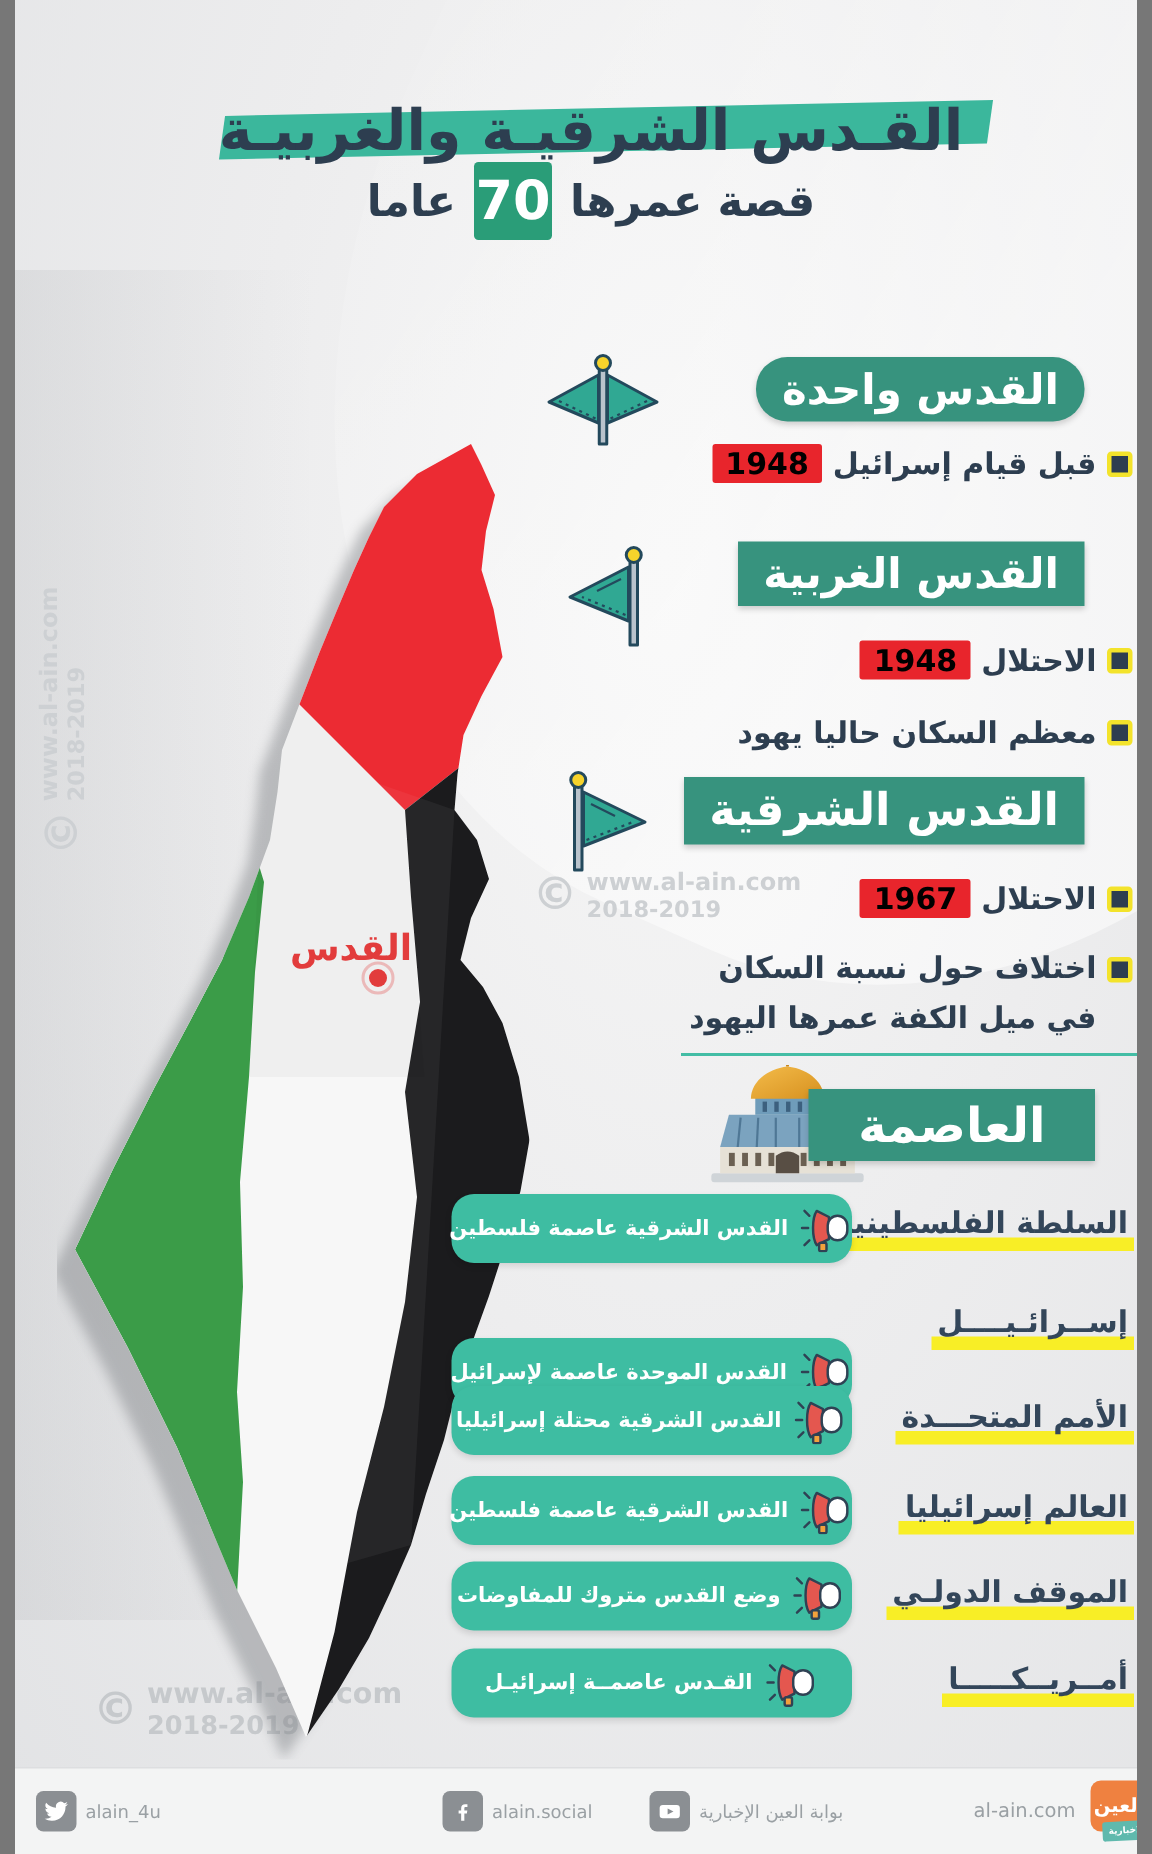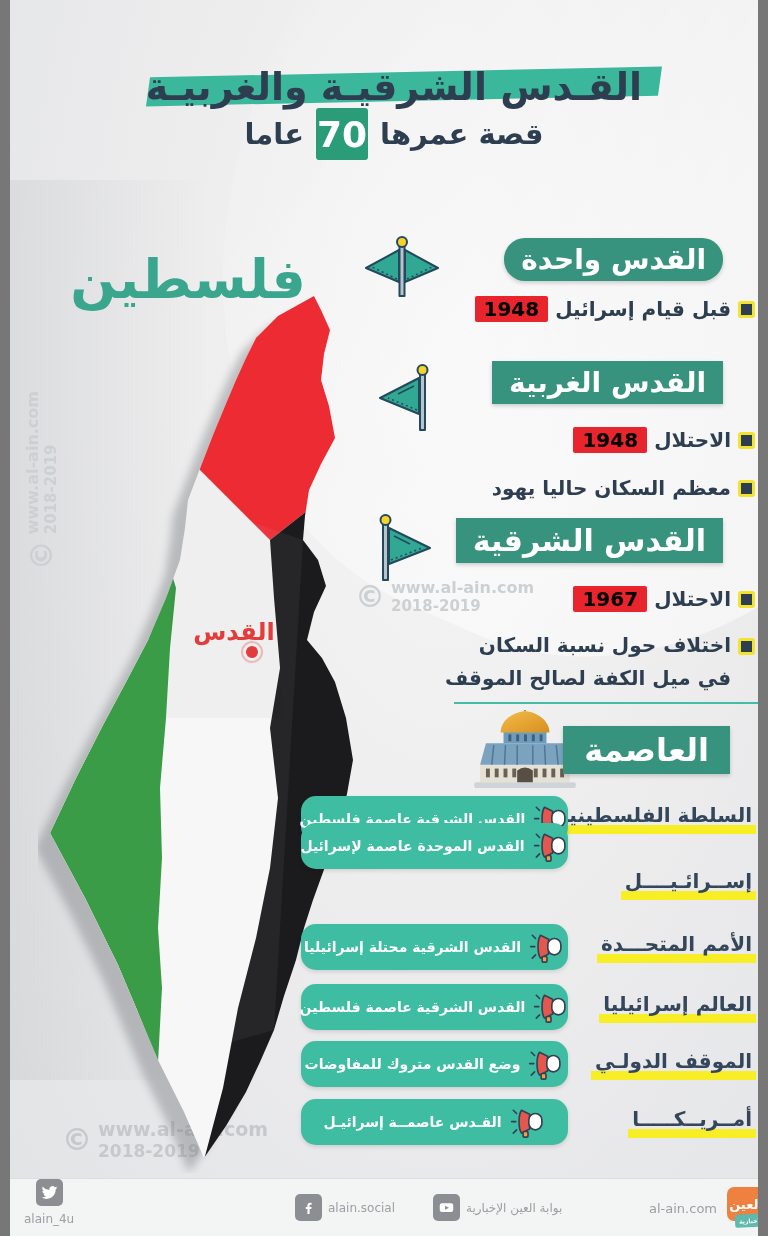--- a/index.html
+++ b/index.html
@@ -35,21 +35,21 @@
   .flag-b{left:360px;top:362px;}
   .flag-c{left:362px;top:512px;}
 
   
   .sec-head{position:absolute;z-index:6;display:inline-block;background:#37937e;color:#fff;
     font-weight:bold;direction:rtl;white-space:nowrap;padding:5px 17px;
     box-shadow:0 2px 4px rgba(0,0,0,.18);}
   .sec1{top:238px;right:35px;font-size:28px;border-radius:21px;}
   .sec2{top:361px;right:35px;font-size:28px;}
   .sec3{top:518px;right:35px;font-size:30px;}
-  .sec4{top:726px;right:28px;font-size:32px;padding:5px 21px;}
+  .sec4{top:726px;right:28px;font-size:32px;padding:5px 33px;}
 
   .bullet-row{position:absolute;right:3px;z-index:6;display:flex;direction:rtl;align-items:center;
     gap:7px;color:#2d3e50;font-weight:bold;font-size:20px;white-space:nowrap;}
   .bullet-row.multi{align-items:flex-start;}
   .bullet-row.multi .sq{margin-top:9px;}
   .sq{width:11px;height:11px;background:#2d3e50;border:3px solid #f3e32b;border-radius:3px;flex:0 0 auto;}
   .year{background:#e8252c;color:#000000;padding:1px 9px;font-size:20px;border-radius:2px;}
   .two-lines{text-align:right;line-height:1.65;}
   .sep-line{position:absolute;top:702px;left:444px;width:321px;height:2px;background:#43bda5;z-index:6;}
 
@@ -81,21 +81,21 @@
 
   
   .footer{position:absolute;left:0;bottom:0;width:768px;height:57px;background:#f3f4f4;
     border-top:1px solid #dddee0;z-index:8;}
   .soc{position:absolute;top:0;height:57px;display:flex;align-items:center;gap:6px;}
   .soc-sq{width:27px;height:27px;background:#8b8f93;border-radius:5px;display:flex;
     align-items:center;justify-content:center;}
   .soc-sq svg{width:17px;height:17px;}
   .handle{color:#9aa0a4;font-size:12px;}
   .handle.ar{direction:rtl;}
-  .soc1{left:14px;flex-direction:column;} .soc2{left:150px;} .soc3{left:285px;} .soc4{left:423px;}
+  .soc1{left:14px;} .soc2{left:150px;} .soc3{left:285px;} .soc4{left:423px;}
   .site{position:absolute;right:61px;top:50%;transform:translateY(-50%);color:#9aa0a4;font-size:13px;}
   .logo{position:absolute;right:13px;top:8px;width:38px;height:34px;background:#ef8140;
     border-radius:7px;color:#fff;font-weight:bold;font-size:13px;display:flex;align-items:center;
     justify-content:center;direction:rtl;}
   .logo-ribbon{position:absolute;right:-3px;bottom:-6px;width:33px;height:13px;background:#5fb9ad;
     border-radius:2px;color:#fff;font-size:6px;display:flex;align-items:center;justify-content:center;
     transform:rotate(-3deg);direction:rtl;}
 </style>
 </head>
 <body>
@@ -118,21 +118,20 @@
   </svg>
 
   <div class="title-swoosh"></div>
   <h1 class="title">القـدس الشرقيـة والغربيـة</h1>
   <div class="subtitle">
     <span>قصة عمرها</span>
     <span class="num70">70</span>
     <span>عاما</span>
   </div>
 
-  <div class="country-label">فلسطين</div>
 
   <svg class="map-svg" width="330" height="885" viewBox="0 0 330 885">
     <defs>
       <clipPath id="mapClip">
         <path d="M276,8 L283,22 L292,42 L286,66 L283,92 L291,118 L297,150 L283,176 L271,202 L267,228 L265,252 L280,272 L288,298 L276,324 L269,352 L284,370 L297,394 L308,430 L315,472 L309,506 L299,542 L288,576 L275,612 L266,640 L258,672 L246,708 L236,742 L222,774 L208,804 L188,838 L166,870 L146,824 L120,772 L99,722 L80,677 L47,610 L12,545 L38,490 L65,437 L88,394 L110,352 L128,310 L142,272 L147,240 L150,212 L163,178 L175,147 L187,118 L198,92 L208,70 L218,50 L240,28 Z"></path>
       </clipPath>
       <filter id="softBlur">
           <feGaussianBlur stdDeviation="4"></feGaussianBlur>
         </filter>
       <linearGradient id="domeG" x1="0" y1="0" x2="1" y2="1">
@@ -209,21 +208,21 @@
   <div class="sec-head sec3">القدس الشرقية</div>
   <div class="bullet-row" style="top:586px;">
     <span class="sq"></span>
     <span>الاحتلال</span>
     <span class="year">1967</span>
   </div>
   <div class="bullet-row multi" style="top:629px;">
     <span class="sq"></span>
     <span class="two-lines">
       <span style="display:block;">اختلاف حول نسبة السكان</span>
-      <span style="display:block;">في ميل الكفة لصالح الموقف</span>
+      <span style="display:block;">في ميل الكفة عمرها اليهود</span>
     </span>
   </div>
   <div class="sep-line"></div>
 
   <svg class="mosque" width="118" height="82" viewBox="0 0 120 84">
     <rect x="8" y="74" width="104" height="6" rx="2" fill="#cfd4d8"></rect>
     <rect x="14" y="56" width="92" height="18" fill="#e6e1d6"></rect>
     <g fill="#6b6052">
       <rect x="20" y="60" width="4" height="9"></rect>
         <rect x="29" y="60" width="4" height="9"></rect>
@@ -259,21 +258,21 @@
 
   <div class="actor" style="top:803px;text-align:right;">السلطة الفلسطينية</div>
   <div class="pill" style="top:796px;">
     <svg class="mega">
         <use href="#megaphone"></use>
       </svg>
     <span>القدس الشرقية عاصمة فلسطين</span>
   </div>
 
   <div class="actor" style="top:869px;">إســرائـيــــل</div>
-  <div class="pill" style="top:823px;">
+  <div class="pill" style="top:892px;">
     <svg class="mega">
         <use href="#megaphone"></use>
       </svg>
     <span>القدس الموحدة عاصمة لإسرائيل</span>
   </div>
 
   <div class="actor" style="top:932px;">الأمم المتحـــدة</div>
   <div class="pill" style="top:924px;">
     <svg class="mega">
         <use href="#megaphone"></use>

